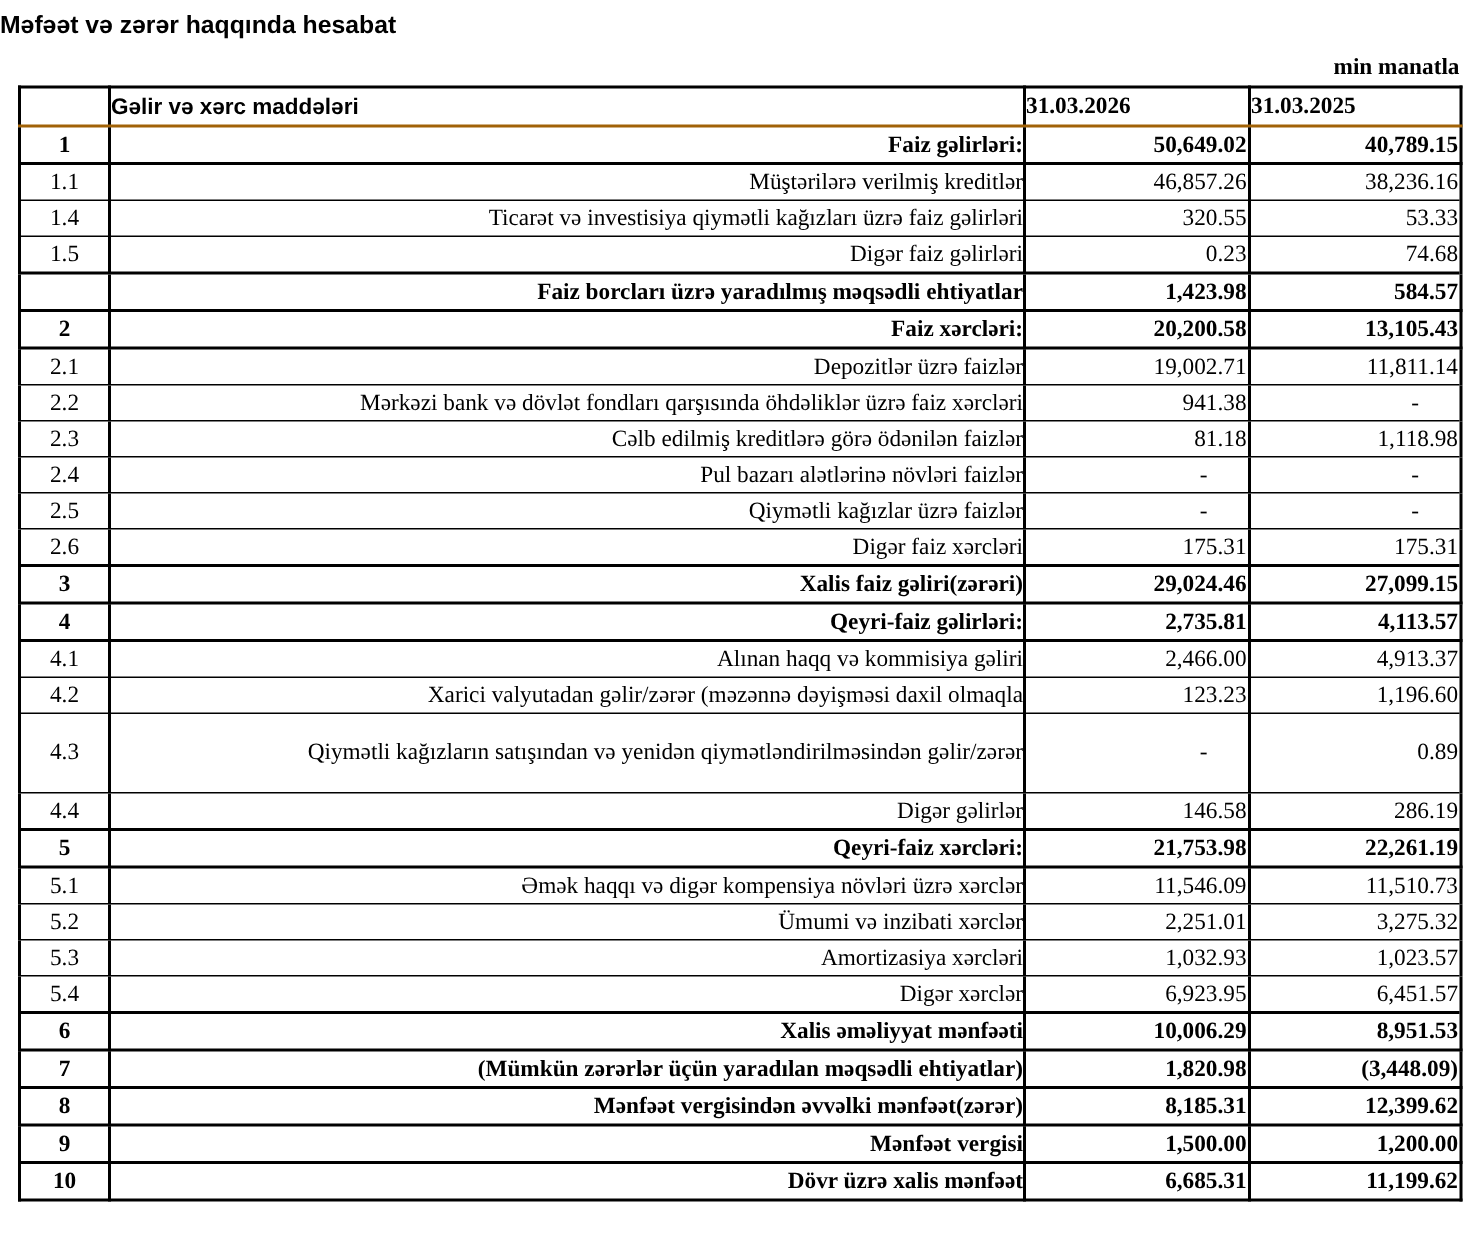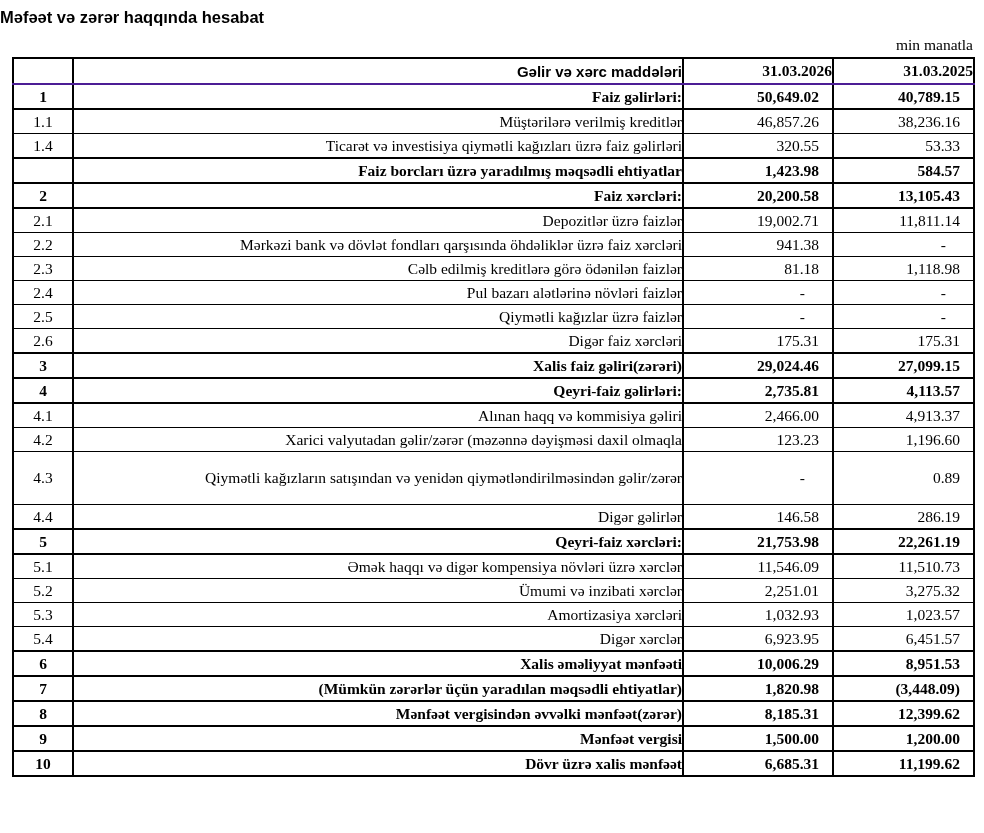--- a/index.html
+++ b/index.html
@@ -18,21 +18,21 @@
     padding-top: 8px;
     text-align: left;
     font-family: "Liberation Sans", "DejaVu Sans", sans-serif;
     font-weight: bold;
     font-size: 16.5px;
     letter-spacing: 0;
   }
   .unit-note {
     margin: 9px 11px 3px 0;
     text-align: right;
-    font-weight: normal;
+    font-weight: bold;
     font-size: 15.5px;
   }
   table.report {
     border-collapse: collapse;
     table-layout: fixed;
     margin-left: 12px;
     width: 961px;
     border: 2px solid #000;
   }
   col.c-num   { width: 60px; }
@@ -47,38 +47,38 @@
     border-bottom: 1px solid #000;
     font-size: 15.5px;
     padding: 0;
     height: 23px;
     vertical-align: middle;
     overflow: hidden;
     white-space: nowrap;
   }
   thead th {
     border-top: 2px solid #000;
-    border-bottom: 2px solid #4c1d95;
-    font-weight: bold;
-    text-align: right;
+    border-bottom: 2px solid #a16207;
+    font-weight: bold;
+    text-align: left;
     height: 24px;
   }
   th.items-header {
     font-family: "Liberation Sans", "DejaVu Sans", sans-serif;
     font-size: 15px;
   }
   tr.bold td {
     border-top: 2px solid #000;
     border-bottom: 2px solid #000;
     font-weight: bold;
   }
   tr.tall td { height: 52px; white-space: normal; }
   td.num   { text-align: center; }
   td.label { text-align: right; padding-left: 5px; }
-  td.val   { text-align: right; padding-right: 13px; }
+  td.val   { text-align: right; padding-right: 1px; }
   td.val.dash { padding-right: 27px; }
   td.normal-weight { font-weight: normal; }
 </style>
 </head>
 <body>
 
 <div class="title">Məfəət və zərər haqqında hesabat</div>
 
 <div class="unit-note">min manatla</div>
 
@@ -109,20 +109,26 @@
         <td class="label">Müştərilərə verilmiş kreditlər</td>
         <td class="val">46,857.26</td>
         <td class="val">38,236.16</td>
       </tr>
       <tr>
         <td class="num">1.4</td>
         <td class="label">Ticarət və investisiya qiymətli kağızları üzrə faiz gəlirləri</td>
         <td class="val">320.55</td>
         <td class="val">53.33</td>
       </tr>
+      <tr>
+        <td class="num">1.5</td>
+        <td class="label">Digər faiz gəlirləri</td>
+        <td class="val">0.23</td>
+        <td class="val">74.68</td>
+      </tr>
       <tr class="bold">
         <td class="num"></td>
         <td class="label">Faiz borcları üzrə yaradılmış məqsədli ehtiyatlar</td>
         <td class="val">1,423.98</td>
         <td class="val">584.57</td>
       </tr>
       <tr class="bold">
         <td class="num">2</td>
         <td class="label">Faiz xərcləri:</td>
         <td class="val">20,200.58</td>

